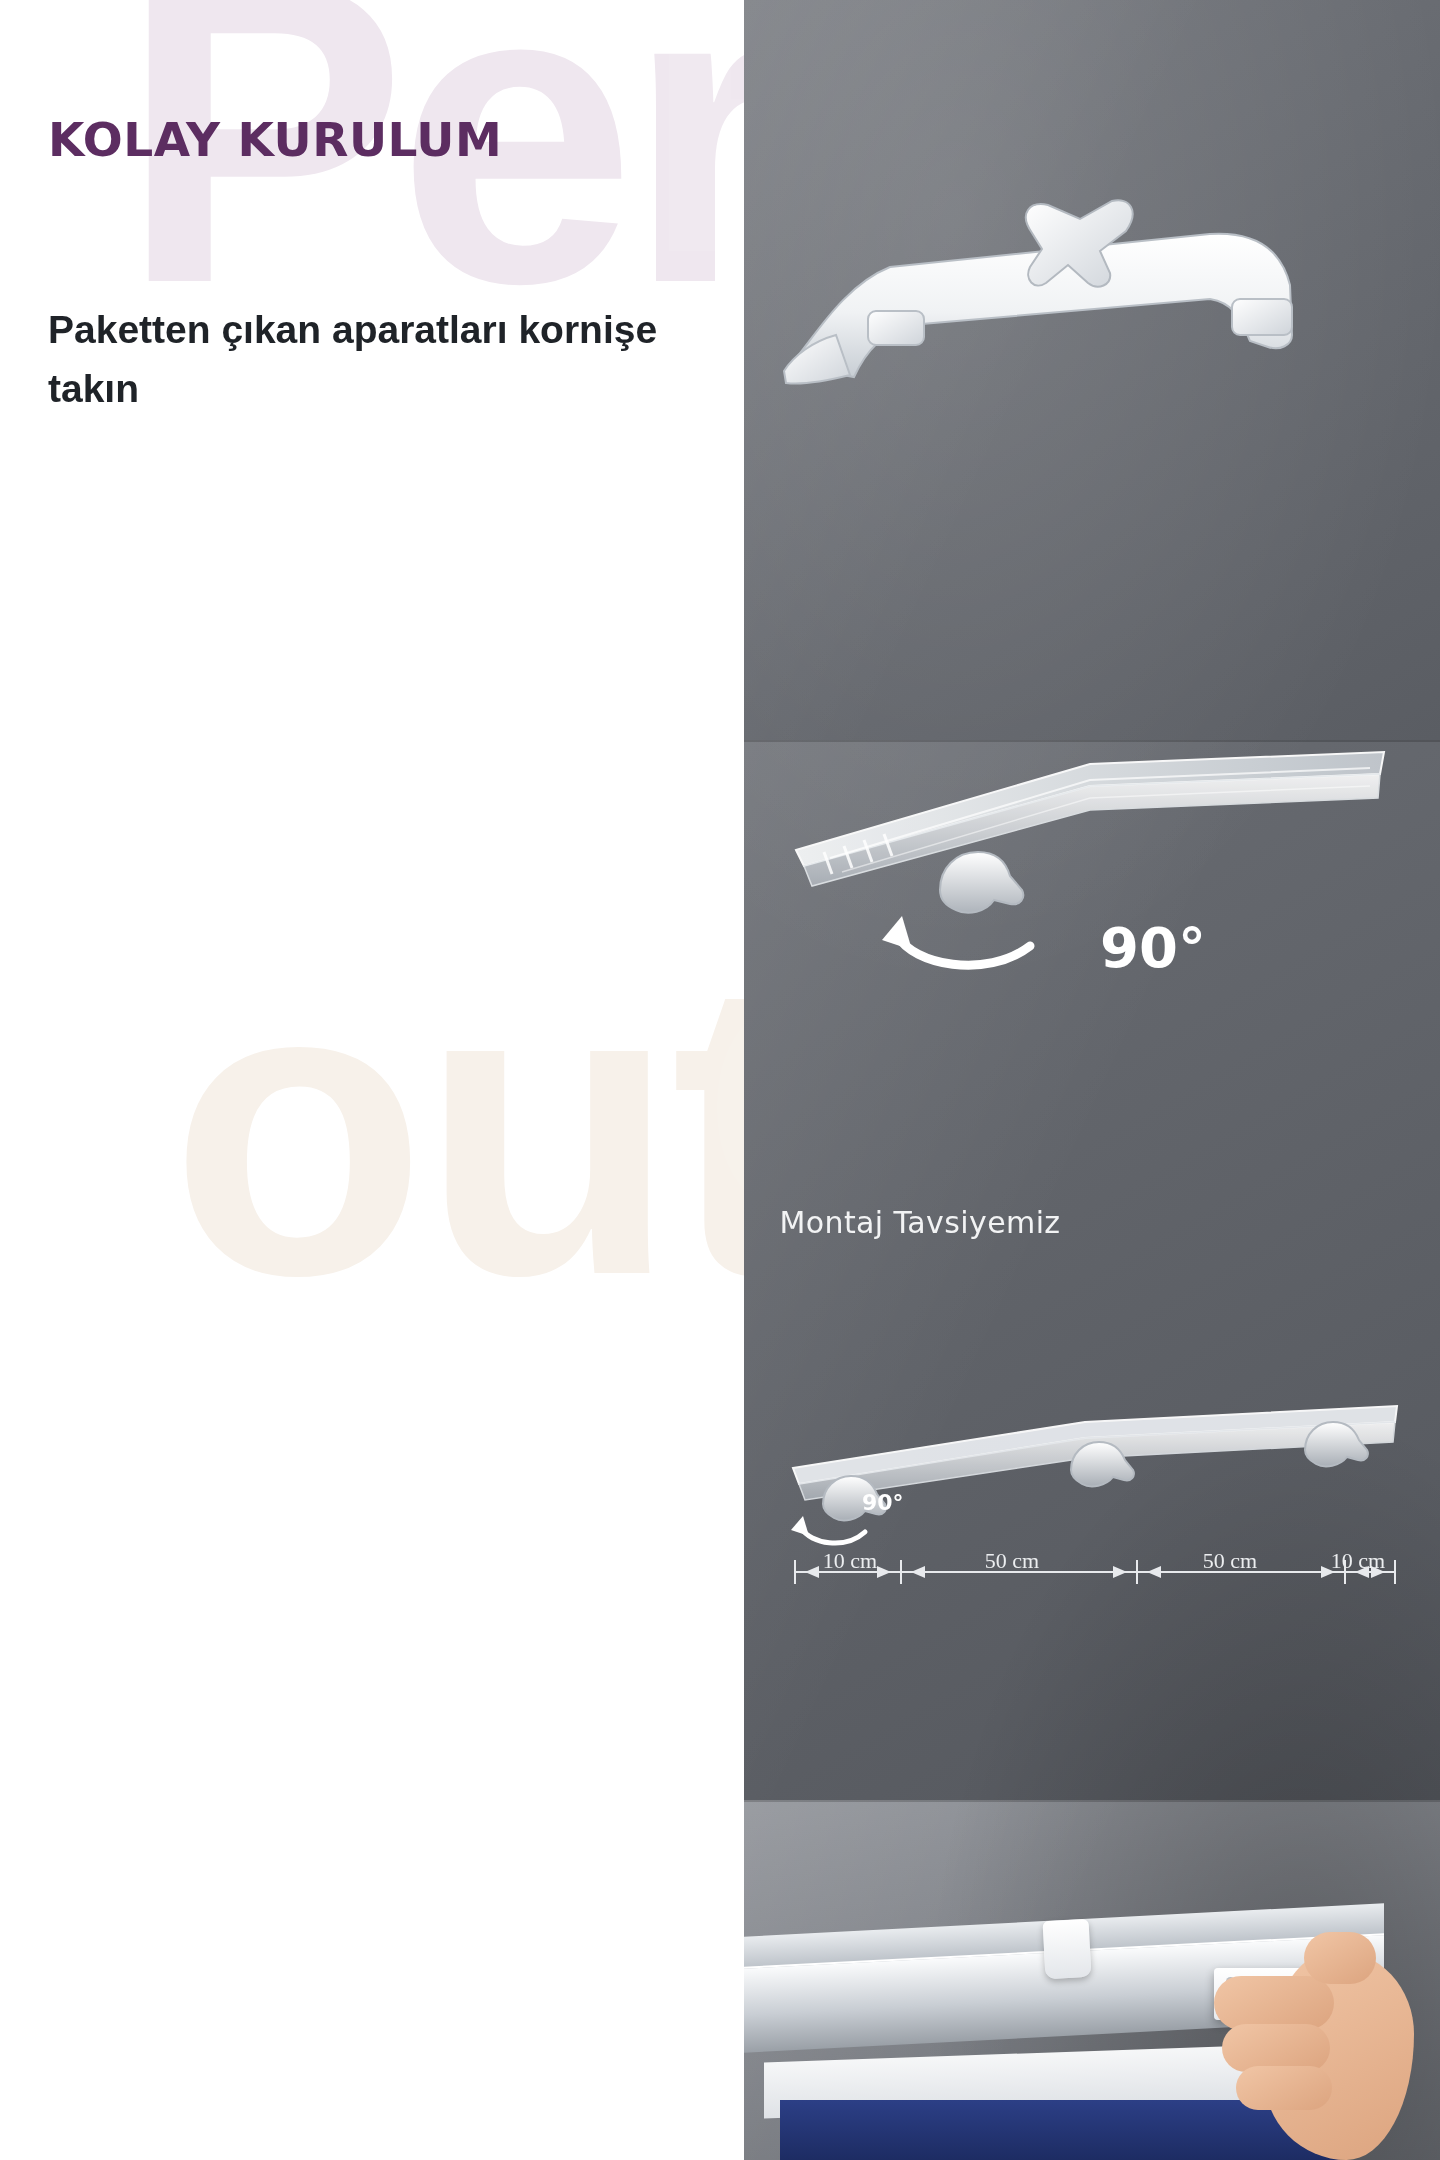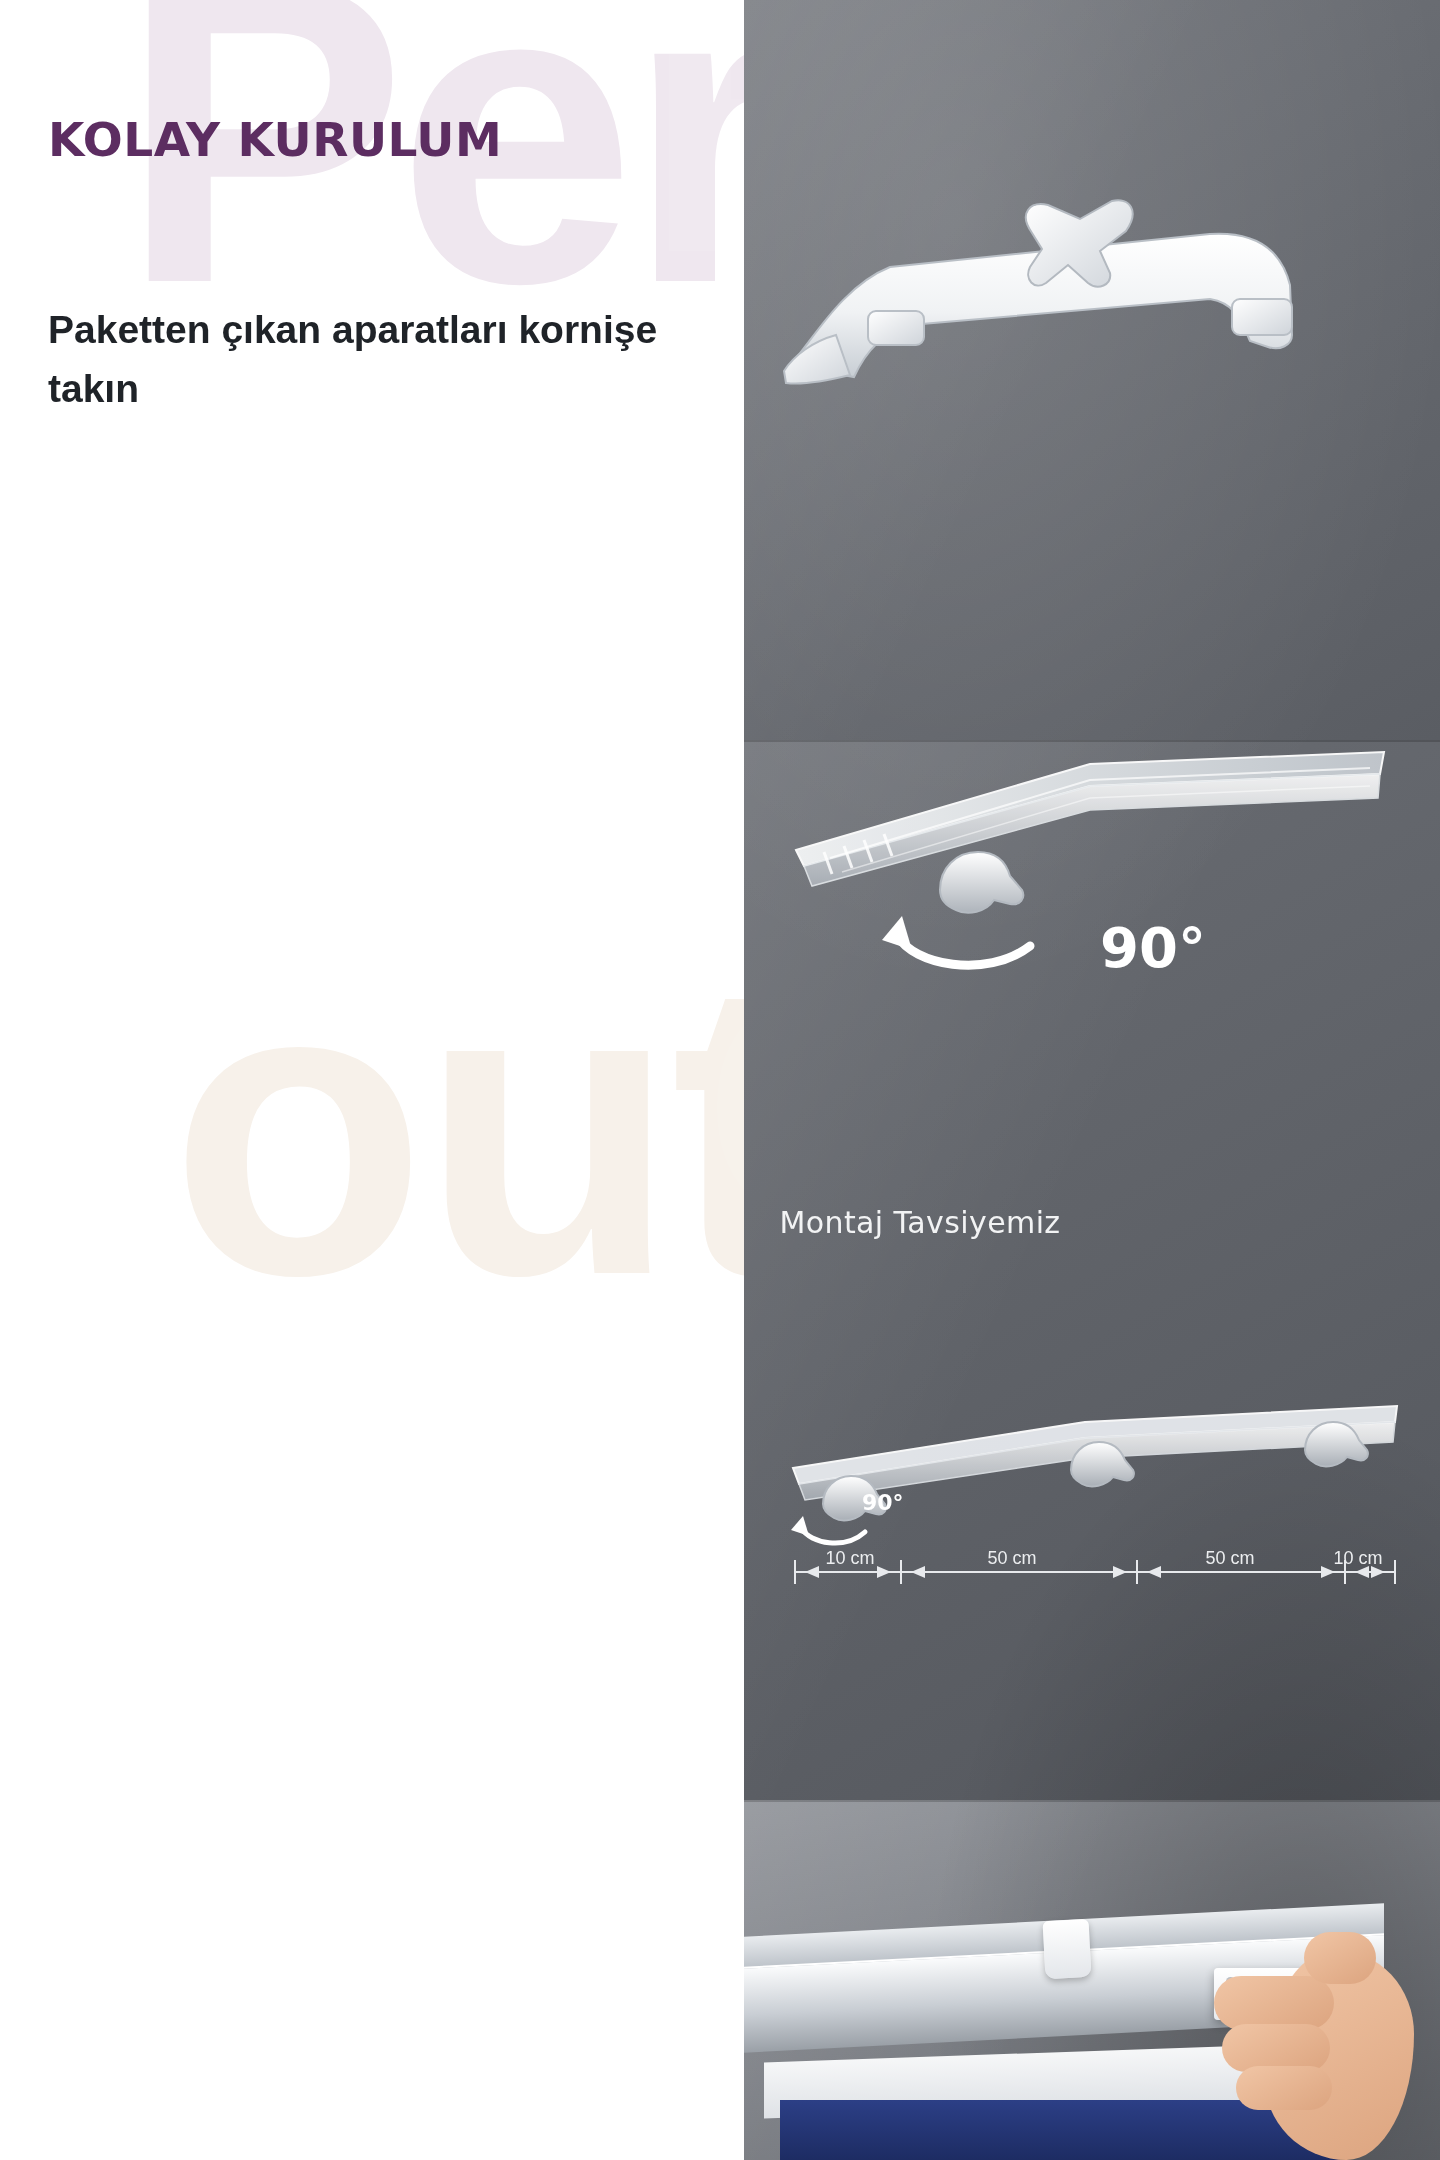--- a/index.html
+++ b/index.html
@@ -141,23 +141,23 @@
   }
 
   
   .ill-3 { position: absolute; left: 785px; top: 1400px; width: 620px; height: 200px; }
   .dim-row {
     position: absolute; left: 790px; top: 1540px;
     width: 600px; height: 40px;
   }
   .dim-label {
     position: absolute;
-    font-size: 18px;
+    font-size: 22px;
     color: #eceef0;
-    font-family: Liberation Sans, sans-serif;
+    font-family: Liberation Serif, serif;
     transform: translateX(-50%);
     white-space: nowrap;
   }
   .small-90 {
     position: absolute; left: 862px; top: 1490px;
     font-size: 22px; font-weight: 700; color: #ffffff;
     font-family: "DejaVu Sans", sans-serif;
   }
 
   

